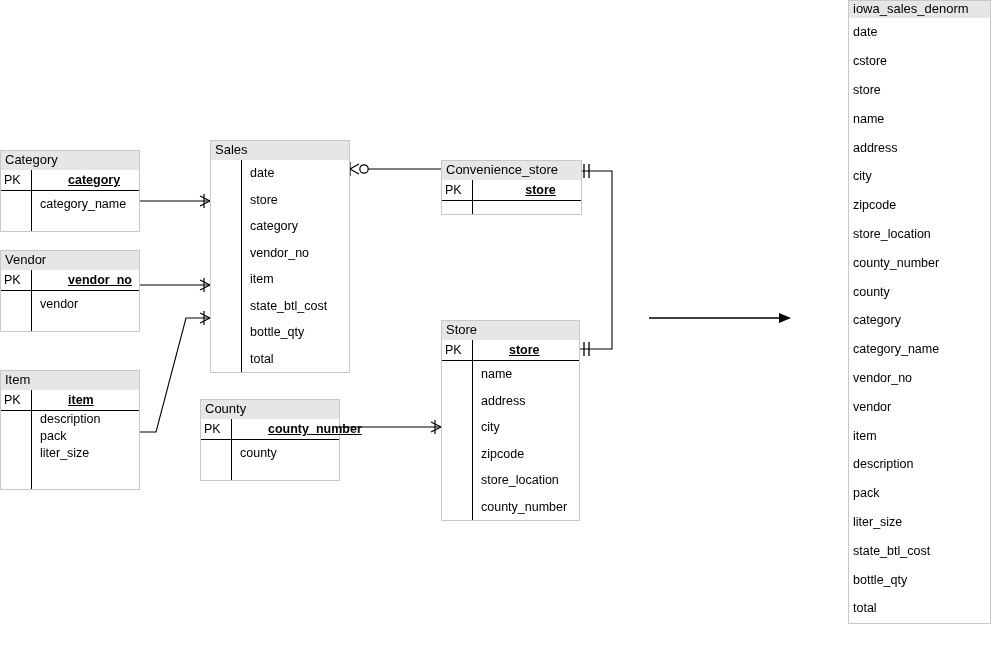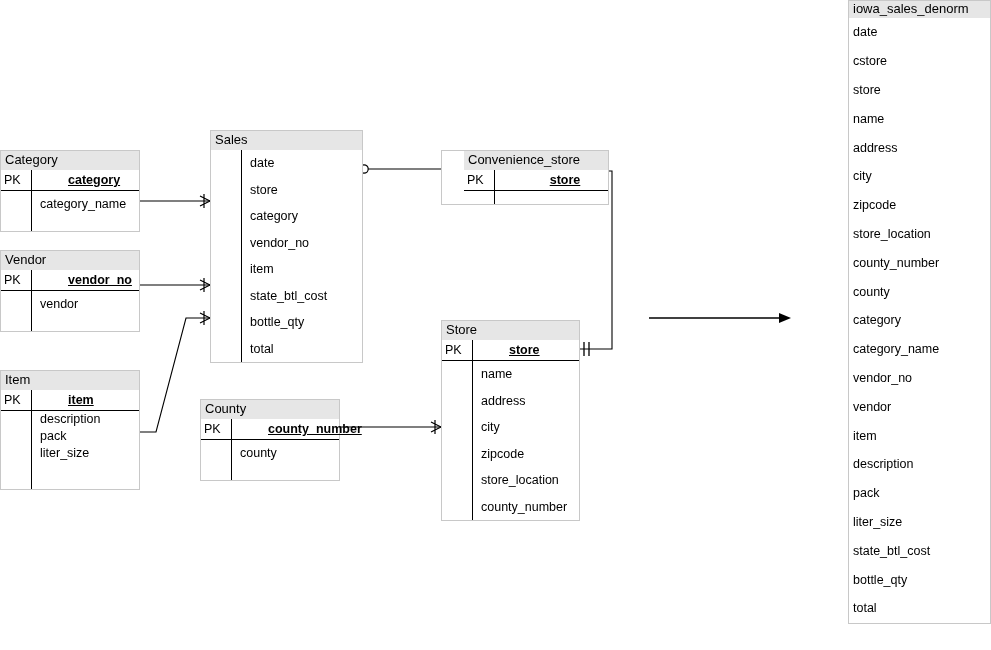--- a/index.html
+++ b/index.html
@@ -228,21 +228,21 @@
       <div class="row tight">
         <span class="gutter"></span>
         <span class="attr">liter_size</span>
       </div>
       <div class="row">
         <span class="gutter"></span>
       </div>
     </div>
   </div>
 
-  <div class="entity" style="left:210px; top:130px; width:153px;">
+  <div class="entity" style="left:210px; top:140px; width:140px;">
     <div class="entity-title">Sales</div>
     <div class="entity-body">
       <div class="row">
         <span class="gutter"></span>
         <span class="attr">date</span>
       </div>
       <div class="row">
         <span class="gutter"></span>
         <span class="attr">store</span>
       </div>
@@ -283,21 +283,21 @@
       <div class="row">
         <span class="gutter"></span>
         <span class="attr">county</span>
       </div>
       <div class="row filler">
         <span class="gutter"></span>
       </div>
     </div>
   </div>
 
-  <div class="entity" style="left:441px; top:150px; width:168px;padding-left:22px;">
+  <div class="entity" style="left:441px; top:160px; width:141px;">
     <div class="entity-title">Convenience_store</div>
     <div class="entity-body">
       <div class="row pk-row">
         <span class="gutter">PK</span>
         <span class="attr key centered">store</span>
       </div>
       <div class="row filler">
         <span class="gutter"></span>
       </div>
     </div>

